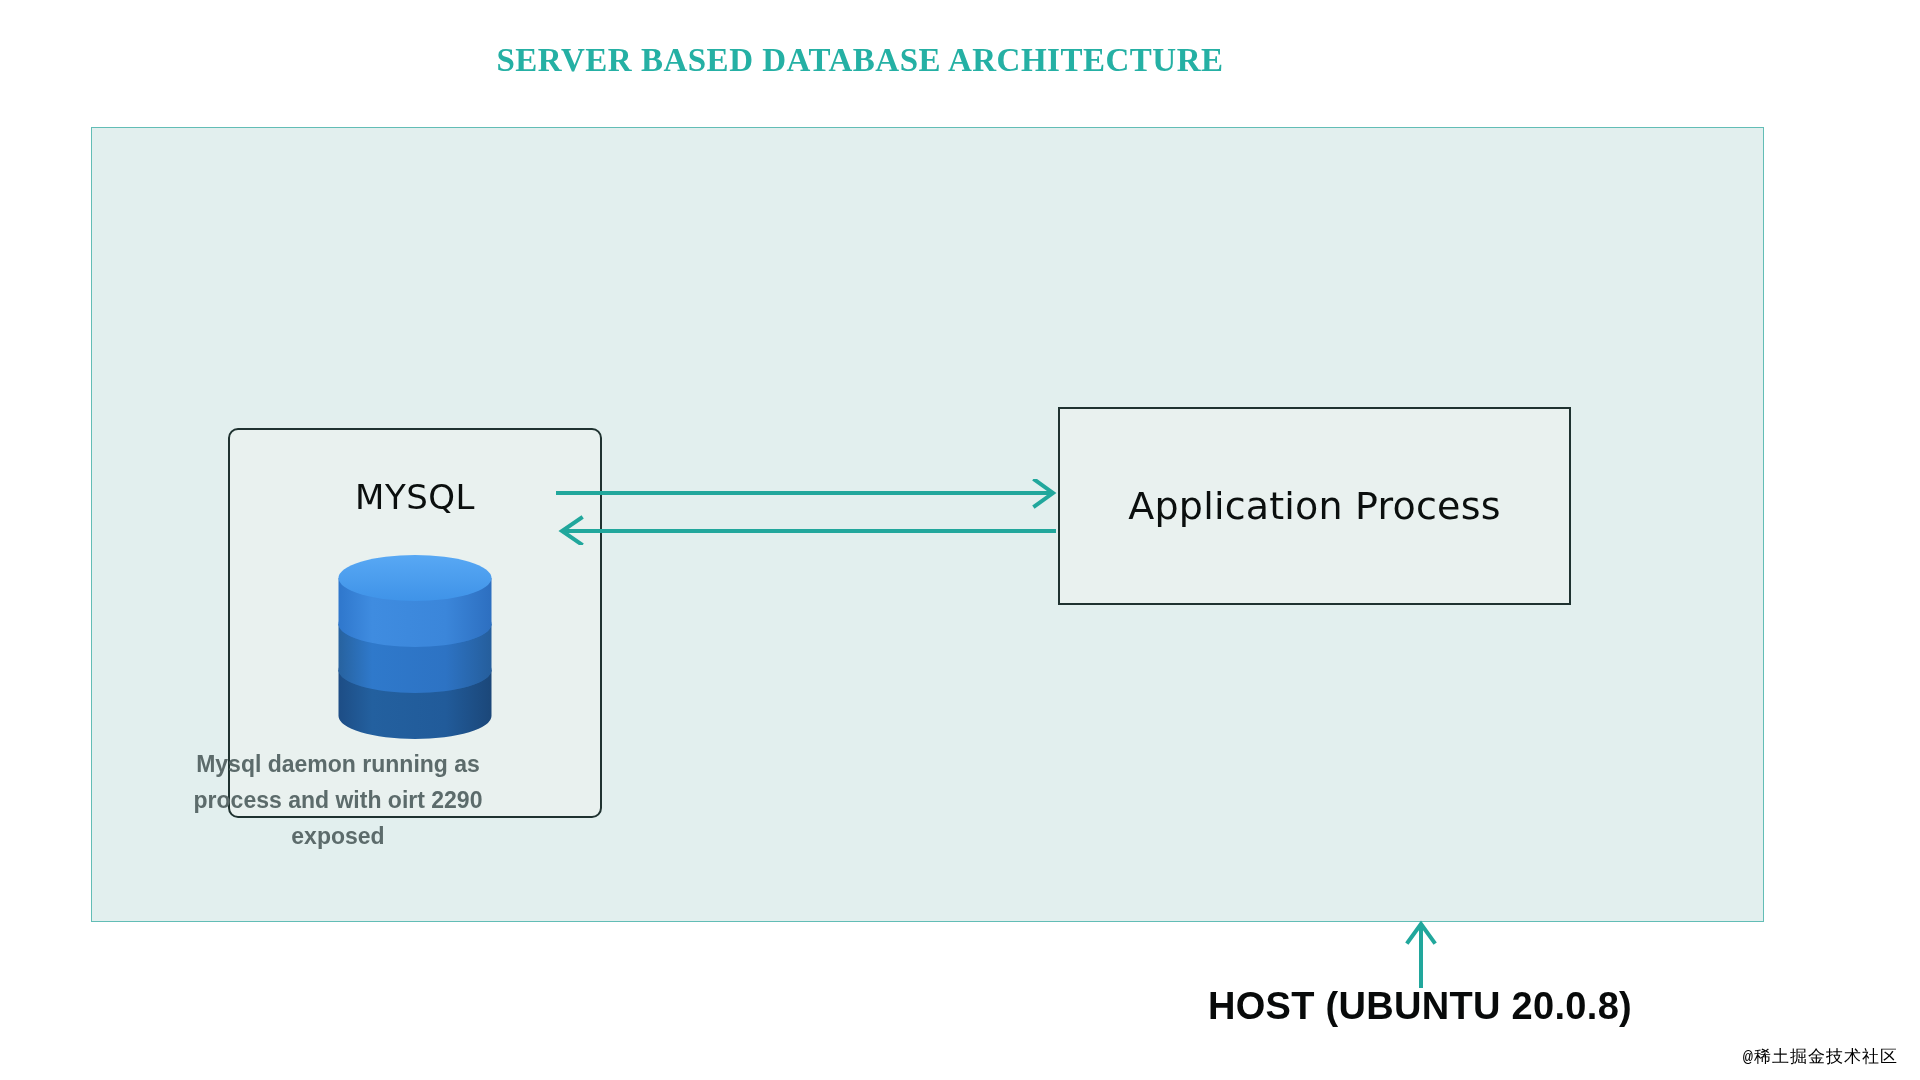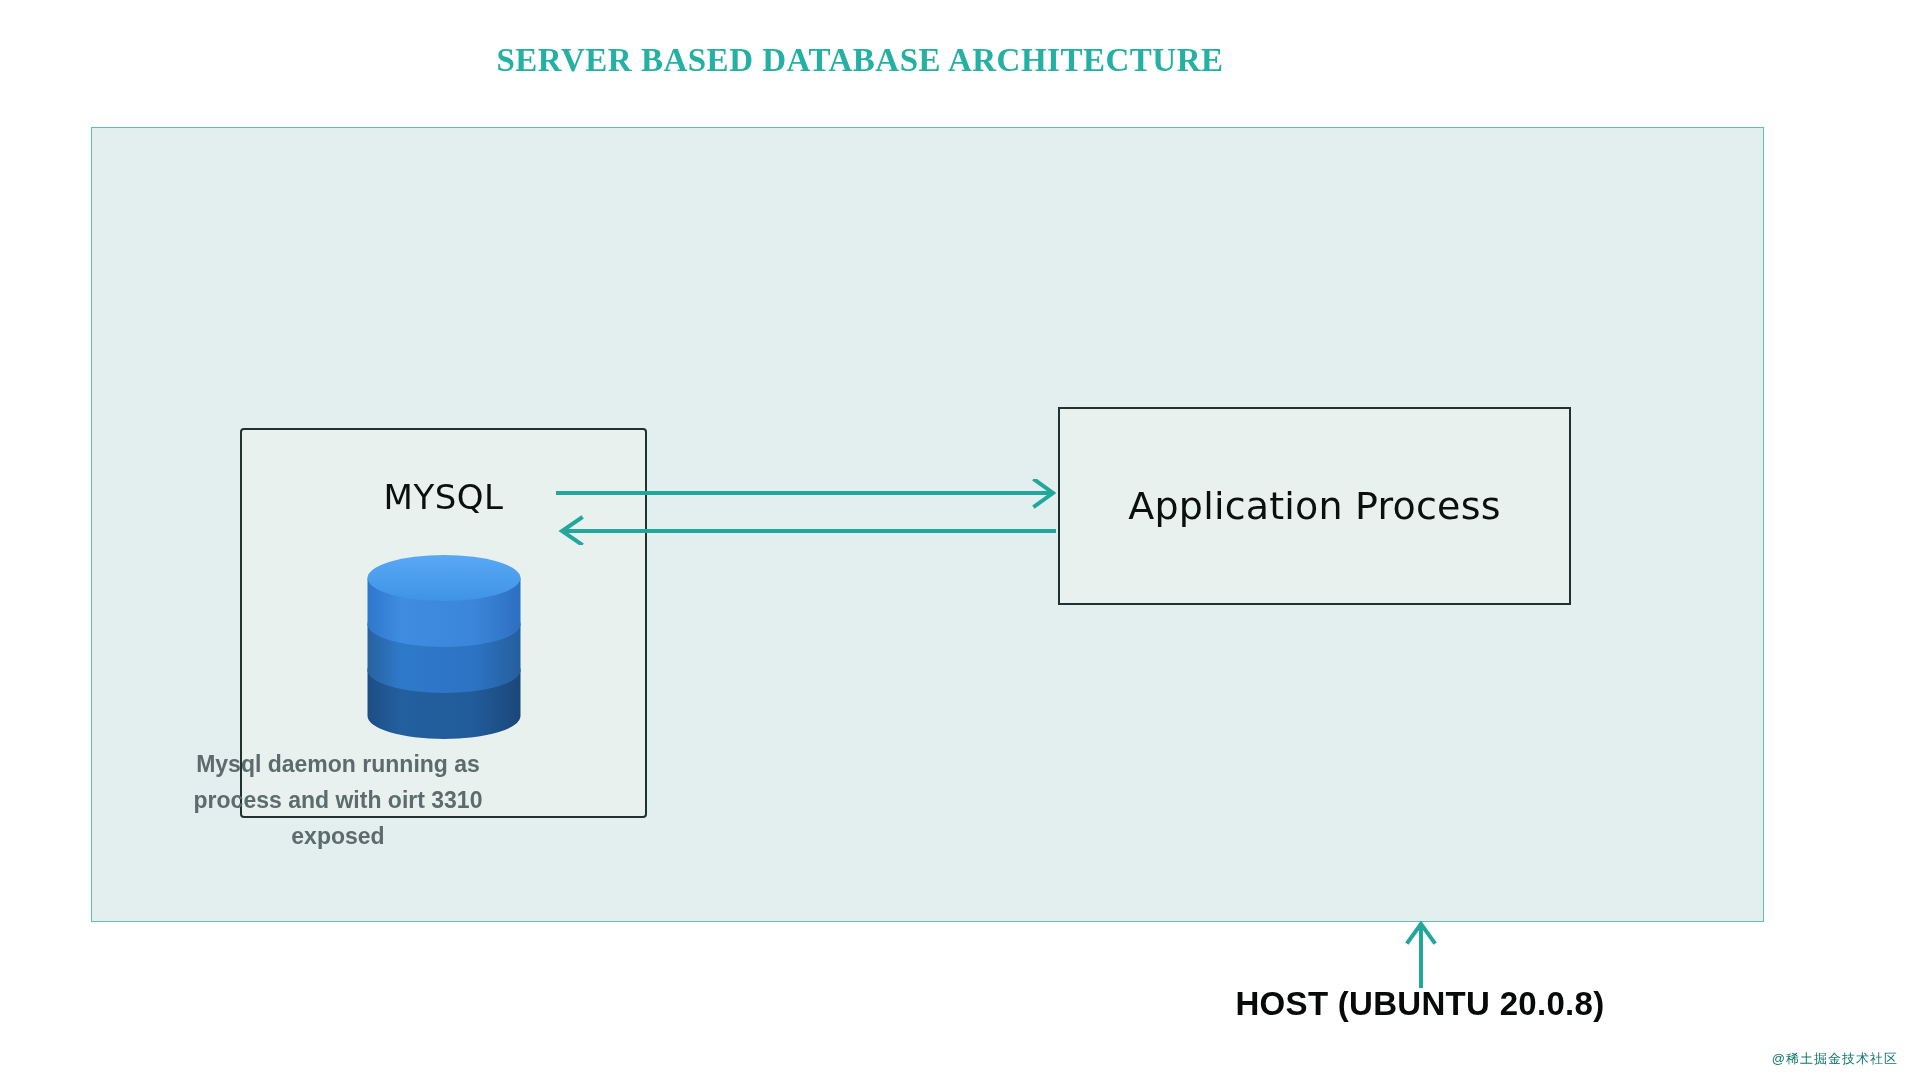--- a/index.html
+++ b/index.html
@@ -39,28 +39,28 @@
     width: 1673px;
     height: 795px;
     box-sizing: border-box;
     background: #e2efee;
     border: 1.6px solid #62bdb6;
   }
 
   
   .mysql-card {
     position: absolute;
-    left: 148px;
+    left: 136px;
     top: 300px;
-    width: 407px;
+    width: 374px;
     height: 390px;
     box-sizing: border-box;
     background: #e9f1ef;
     border: 2px solid #1f3230;
-    border-radius: 4px;
+    border-radius: 10px;
   }
   .mysql-title {
     position: absolute;
     left: 0;
     top: 47px;
     width: 100%;
     text-align: center;
     font-family: "DejaVu Sans", sans-serif;
     font-size: 34px;
     font-weight: 400;
@@ -147,35 +147,35 @@
   }
   .host-pointer svg { display: block; }
 
   .host-label {
     position: absolute;
     left: 1160px;
     top: 985px;
     width: 520px;
     text-align: center;
     font-family: "Liberation Sans", sans-serif;
-    font-size: 33px;
+    font-size: 38px;
     font-weight: 700;
     color: #080a0a;
     letter-spacing: 0.3px;
     white-space: nowrap;
   }
 
   
   .watermark {
     position: absolute;
     right: 22px;
     bottom: 12px;
-    font-family: Liberation Sans, sans-serif;
-    font-size: 13px;
-    color: #0f766e;
+    font-family: Liberation Mono, monospace;
+    font-size: 17px;
+    color: #000000;
     letter-spacing: 1px;
   }
 </style>
 </head>
 <body>
 
 <div class="page-title">SERVER BASED DATABASE ARCHITECTURE</div>
 
 <div class="host-box">
 
@@ -217,21 +217,21 @@
 
         <path d="M6,30 L6,76 A76.5,23 0 0 0 159,76 L159,30 Z" fill="url(#gB1)"></path>
 
         <ellipse cx="82.5" cy="30" rx="76.5" ry="23" fill="url(#gTop)"></ellipse>
       </svg>
     </div>
   </div>
 
   <div class="mysql-caption" style="left:59px; top:618px;">
     <div>Mysql daemon running as</div>
-    <div>process and with oirt 3310</div>
+    <div>process and with oirt 2290</div>
     <div>exposed</div>
   </div>
 
 
   <div class="comm-arrows" style="left:464px; top:351px;">
     <svg viewBox="0 0 510 66" width="510" height="66" xmlns="http://www.w3.org/2000/svg">
 
       <line x1="0" y1="14" x2="495" y2="14" stroke="#21a79c" stroke-width="4"></line>
       <polyline points="479,1 497,14 479,27" fill="none" stroke="#21a79c" stroke-width="4" stroke-linecap="square" stroke-linejoin="miter"></polyline>
 

